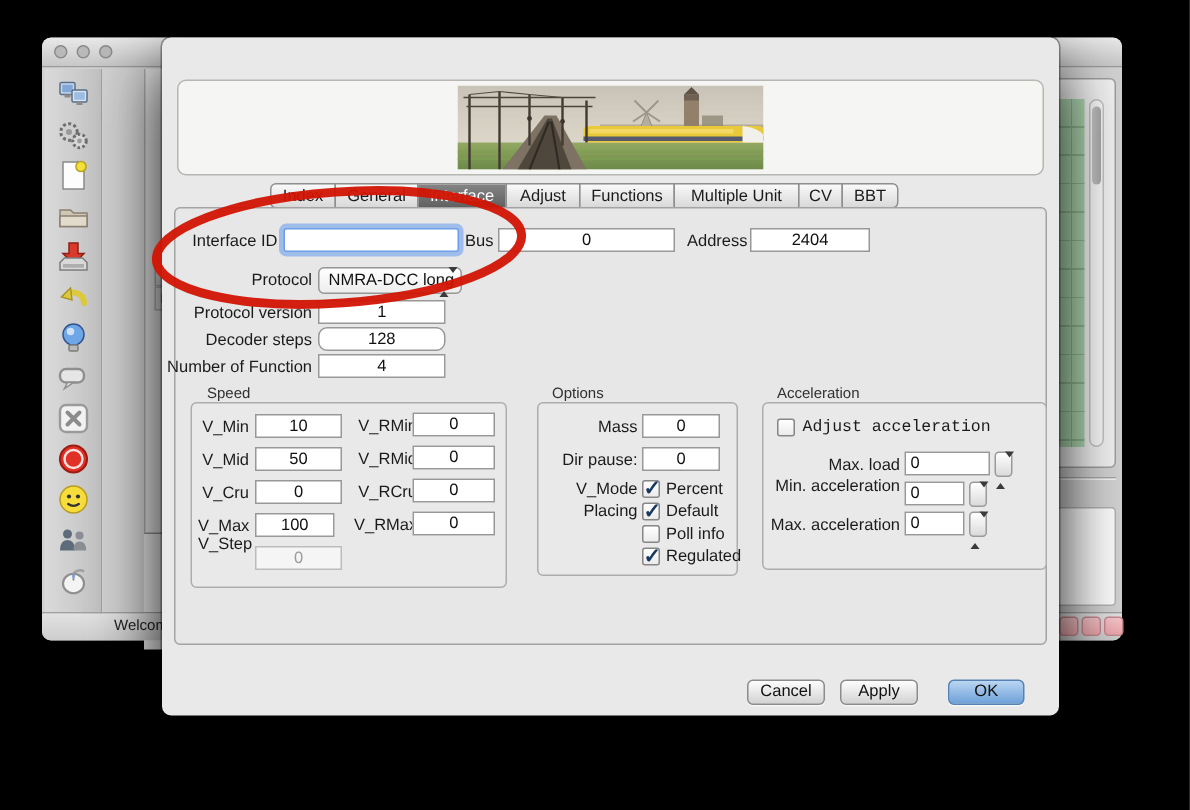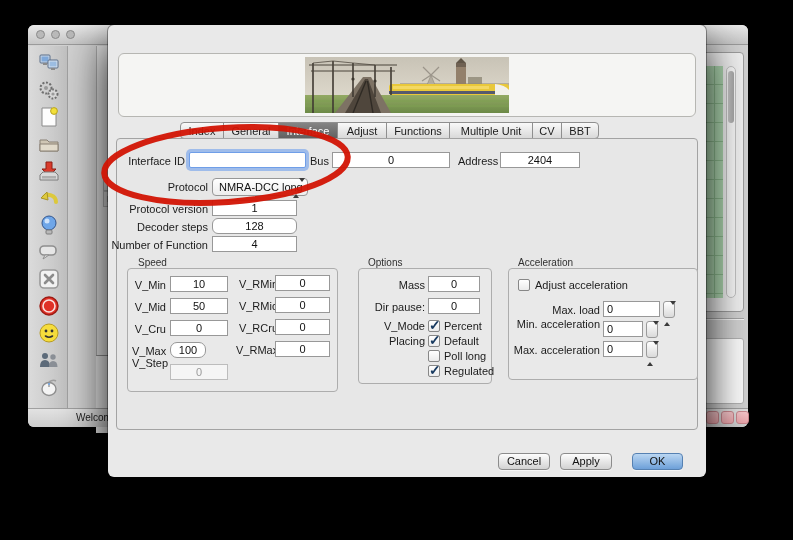--- a/index.html
+++ b/index.html
@@ -339,21 +339,21 @@
     <input class="fld abs" style="left: 167px; top: 250px; width: 55px;" value="0">
     <div class="lbl r" style="left:24px; top:276px; width:34px;">V_Mid</div>
     <input class="fld abs" style="left: 62px; top: 273px; width: 58px;" value="50">
     <div class="lbl r" style="left:128px; top:275px; width:42px;">V_RMid</div>
     <input class="fld abs" style="left: 167px; top: 272px; width: 55px;" value="0">
     <div class="lbl r" style="left:24px; top:298px; width:34px;">V_Cru</div>
     <input class="fld abs" style="left: 62px; top: 295px; width: 58px;" value="0">
     <div class="lbl r" style="left:128px; top:297px; width:42px;">V_RCru</div>
     <input class="fld abs" style="left: 167px; top: 294px; width: 55px;" value="0">
     <div class="lbl r" style="left:24px; top:320px; width:34px;">V_Max</div>
-    <input class="fld abs" style="left: 62px; top: 317px; width: 36px; border-radius: 7px;" value="100">
+    <input class="fld abs" style="left: 62px; top: 317px; width: 53px;" value="100">
     <div class="lbl r" style="left:128px; top:319px; width:42px;">V_RMax</div>
     <input class="fld abs" style="left: 167px; top: 316px; width: 55px;" value="0">
     <div class="lbl r" style="left:24px; top:332px; width:34px;">V_Step</div>
     <input class="fld dim abs" style="left: 62px; top: 339px; width: 58px;" value="0">
 
     <div class="grptitle" style="left:260px; top:232px;">Options</div>
     <div class="grp" style="left:250px; top:243px; width:134px; height:116px;"></div>
     <div class="lbl r" style="left:258px; top:254px; width:59px;">Mass</div>
     <input class="fld abs" style="left: 320px; top: 251px; width: 52px;" value="0">
     <div class="lbl r" style="left:258px; top:276px; width:59px;">Dir pause:</div>
@@ -362,30 +362,30 @@
     <span class="cb" style="left:320px; top:295px;">
         <span class="mark">✓</span>
       </span>
     <div class="lbl" style="left:336px; top:295px;">Percent</div>
     <div class="lbl r" style="left:258px; top:310px; width:59px;">Placing</div>
     <span class="cb" style="left:320px; top:310px;">
         <span class="mark">✓</span>
       </span>
     <div class="lbl" style="left:336px; top:310px;">Default</div>
     <span class="cb" style="left:320px; top:325px;"></span>
-    <div class="lbl" style="left:336px; top:325px;">Poll long</div>
+    <div class="lbl" style="left:336px; top:325px;">Poll info</div>
     <span class="cb" style="left:320px; top:340px;">
         <span class="mark">✓</span>
       </span>
     <div class="lbl" style="left:336px; top:340px;">Regulated</div>
 
     <div class="grptitle" style="left:410px; top:232px;">Acceleration</div>
     <div class="grp" style="left:400px; top:243px; width:190px; height:112px;"></div>
     <span class="cb" style="left:410px; top:254px;"></span>
-    <div class="lbl" style="left:427px; top:254px;">Adjust acceleration</div>
+    <div class="lbl" style="left:427px; top:254px;font-family:Liberation Mono, monospace;">Adjust acceleration</div>
     <div class="lbl r" style="left:410px; top:279px; width:82px;">Max. load</div>
     <input class="fld left abs" style="left: 495px; top: 276px; width: 57px;" value="0">
     <span class="spin" style="left:555px; top:276px;"><span class="aru"></span><span class="ard"></span></span>
     <div class="lbl r" style="left:400px; top:293px; width:92px;">Min. acceleration</div>
     <input class="fld left abs" style="left: 495px; top: 296px; width: 40px;" value="0">
     <span class="spin" style="left:538px; top:296px;"><span class="aru"></span><span class="ard"></span></span>
     <div class="lbl r" style="left:400px; top:319px; width:92px;">Max. acceleration</div>
     <input class="fld left abs" style="left: 495px; top: 316px; width: 40px;" value="0">
     <span class="spin" style="left:538px; top:316px;"><span class="aru"></span><span class="ard"></span></span>
 

